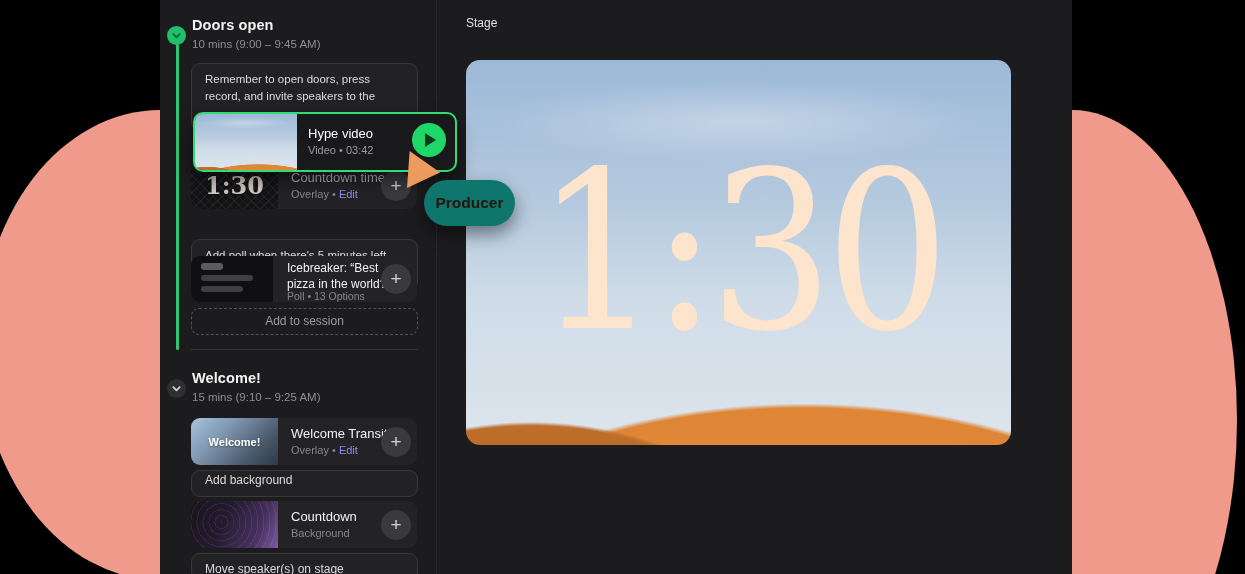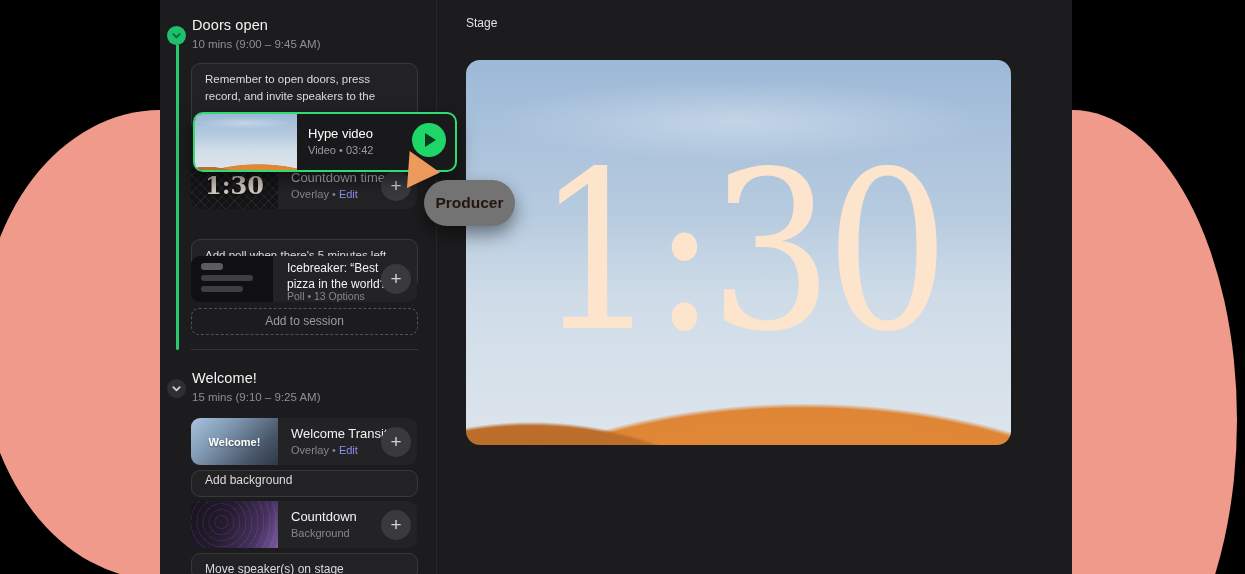--- a/index.html
+++ b/index.html
@@ -10,21 +10,21 @@
   .blob-left{left:-20px;top:110px;width:360px;height:470px;}
   .blob-right{left:907px;top:110px;width:330px;height:620px;}
   
   .panel{position:absolute;left:160px;top:0;width:912px;height:574px;background:#1c1c1e;}
   .vdivider{position:absolute;left:436px;top:0;width:1px;height:574px;background:#28282a;}
   
   .tl-line{position:absolute;left:176px;top:44px;width:3px;height:306px;background:#2cc76f;border-radius:2px;}
   .tl-dot{position:absolute;width:19px;height:19px;border-radius:50%;display:flex;align-items:center;justify-content:center;}
   .tl-dot.green{background:#1ec06b;}
   .tl-dot.gray{background:#2f2f32;}
-  .sec-title{position:absolute;font-size:14.5px;font-weight:400;color:#f3f3f3;letter-spacing:.1px;}
+  .sec-title{position:absolute;font-size:14.5px;font-weight:700;color:#f3f3f3;letter-spacing:.1px;}
   .sec-sub{position:absolute;font-size:11.5px;color:#8f8f92;}
   
   .note{position:absolute;box-sizing:border-box;width:227px;background:#222224;border:1px solid #39393b;
         border-radius:9px;padding:7px 13px;font-size:11.5px;line-height:1.5;color:#dcdcde;}
   
   .card{position:absolute;width:226px;height:47px;background:#232326;border-radius:9px;}
   .thumb{position:absolute;left:0;top:0;height:100%;border-radius:9px 0 0 9px;overflow:hidden;}
   .card-title{position:absolute;left:100px;top:8px;font-size:13px;color:#f2f2f3;}
   .card-meta{position:absolute;left:100px;top:26px;font-size:11px;color:#87878a;}
   .edit-link{color:#8d8df2;cursor:pointer;text-align:right;}
@@ -68,21 +68,21 @@
       radial-gradient(95% 100% at 12% 150%, #a85d22 0%, #bd6e2a 55%, rgba(0,0,0,0) 56%),
       radial-gradient(160% 120% at 62% 148%, #e7954a 0%, #df8636 48%, rgba(0,0,0,0) 49%),
       radial-gradient(60% 14% at 50% 16%, rgba(255,255,255,.32), rgba(255,255,255,0) 75%),
       linear-gradient(180deg,#9db9d8 0%,#b7cbdf 40%,#cfdce8 62%,#dde5ec 100%);}
   .stage-timer{position:absolute;left:0;top:0;width:100%;height:100%;display:flex;align-items:center;justify-content:center;
     font-family:"DejaVu Serif",serif;font-size:195px;letter-spacing:-8px;color:#fce4cd;
     transform:scaleY(1.12);line-height:1;}
   
   .cursor-tri{position:absolute;left:407px;top:151px;width:33px;height:37px;background:#ec9b5d;
               clip-path:polygon(8% 0%,100% 58%,0% 100%);z-index:6;}
-  .producer-pill{position:absolute;left:424px;top:180px;width:91px;height:46px;border-radius:23px;background:#737373;
+  .producer-pill{position:absolute;left:424px;top:180px;width:91px;height:46px;border-radius:23px;background:#0f766e;
     display:flex;align-items:center;justify-content:center;font-size:15.5px;font-weight:700;color:#26150b;
     z-index:6;box-shadow:0 8px 18px rgba(0,0,0,.45);}
 </style>
 </head>
 <body>
 
 <div class="canvas">
 
   <div class="blob blob-left"></div>
   <div class="blob blob-right"></div>

